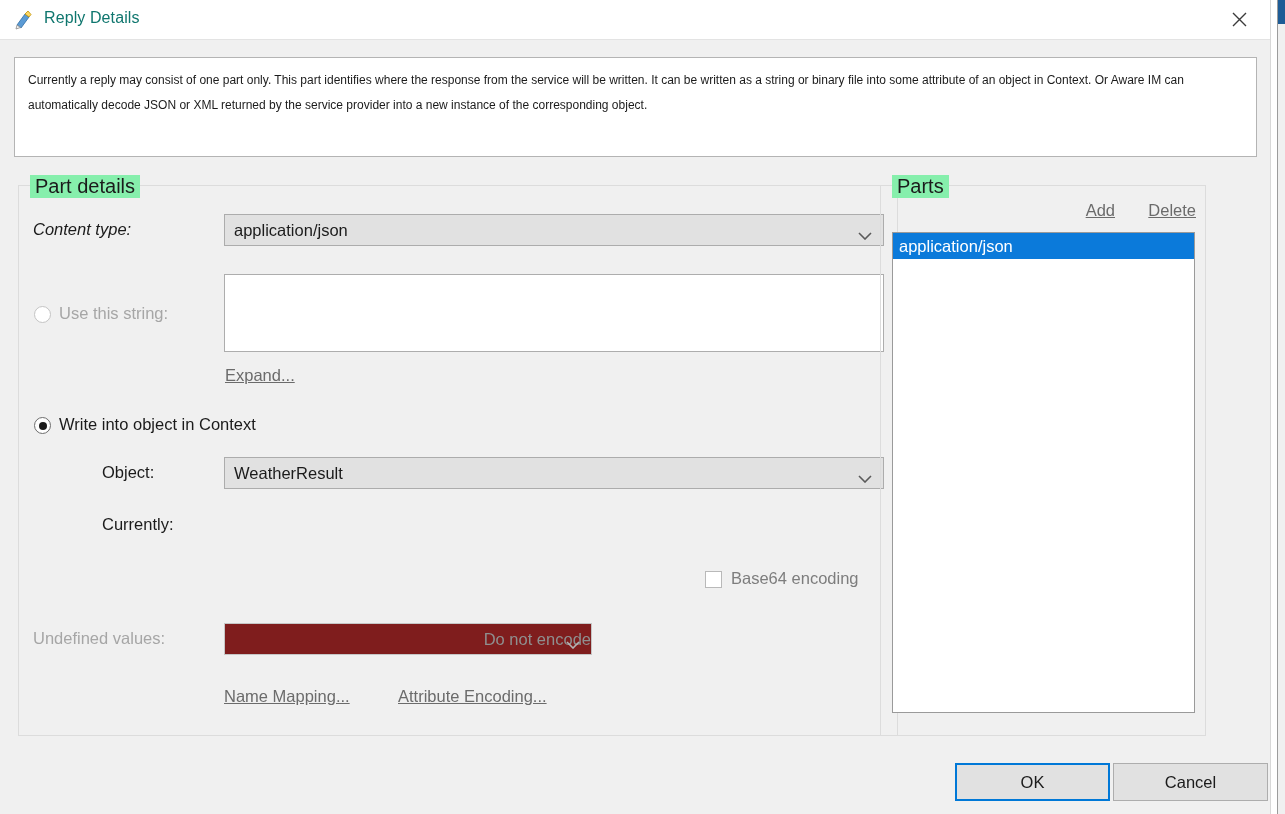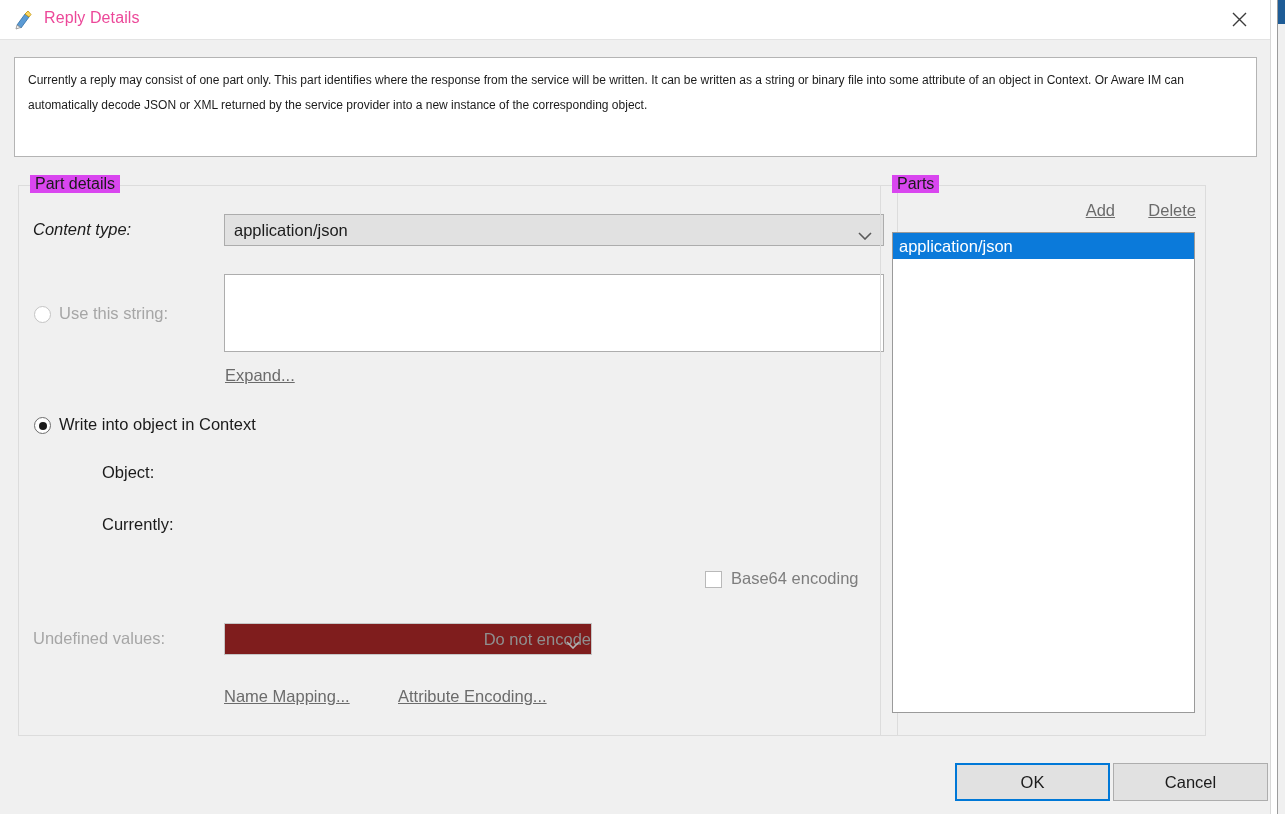--- a/index.html
+++ b/index.html
@@ -63,21 +63,21 @@
   }
   .title-icon {
     position: absolute;
     left: 14px; top: 10px;
     width: 20px; height: 20px;
   }
   .title-text {
     position: absolute;
     left: 44px; top: 9px;
     font-size: 16px;
-    color: #ec4899;
+    color: #0f766e;
     letter-spacing: 0.1px;
   }
   .close-btn {
     position: absolute;
     right: 8px; top: 0;
     width: 46px; height: 38px;
     display: flex; align-items: center; justify-content: center;
     cursor: default;
   }
   .close-btn svg { display: block; }
@@ -99,23 +99,23 @@
   }
 
   
   .group {
     position: absolute;
     border: 1px solid #dcdcdc;
   }
   .group-title {
     position: absolute;
     top: -11px; left: 11px;
-    background: #d946ef;
+    background: #86efac;
     padding: 0 5px;
-    font-size: 16px;
+    font-size: 20px;
     color: #1b1b1b;
   }
   #group-part   { left: 18px;  top: 185px; width: 880px; height: 551px; }
   #group-parts  { left: 880px; top: 185px; width: 326px; height: 551px; }
 
   
   .lbl {
     position: absolute;
     font-size: 16.5px;
     color: #1b1b1b;
@@ -276,20 +276,28 @@
       <span class="lbl dim" style="left:40px; top:118px;">Use this string:</span>
       <div class="textarea" style="left:205px; top:88px; width:660px; height:78px;"></div>
       <span class="link" style="left:206px; top:180px;">Expand...</span>
 
       <div class="radio" style="left:15px; top:231px;">
         <span class="dot"></span>
       </div>
       <span class="lbl" style="left:40px; top:229px;">Write into object in Context</span>
 
       <span class="lbl" style="left:83px; top:277px;">Object:</span>
+      <div class="combo" style="left:205px; top:271px; width:660px; height:32px;">
+        <span class="val">WeatherResult</span>
+        <span class="arrow">
+          <svg width="14" height="8" viewBox="0 0 14 8">
+              <path d="M1 1 L7 7 L13 1" stroke="#5a5a5a" stroke-width="1.6" fill="none"></path>
+            </svg>
+        </span>
+      </div>
 
       <span class="lbl" style="left:83px; top:329px;">Currently:</span>
 
       <div class="checkbox" style="left:686px; top:385px;"></div>
       <span class="lbl dim" style="left:712px; top:383px; color:#7d7d7d;">Base64 encoding</span>
 
       <span class="lbl dim" style="left:14px; top:443px;">Undefined values:</span>
       <div class="combo disabled" style="left:205px; top:437px; width:368px; height:32px;">
         <span class="val">Do not encode</span>
         <span class="arrow">

